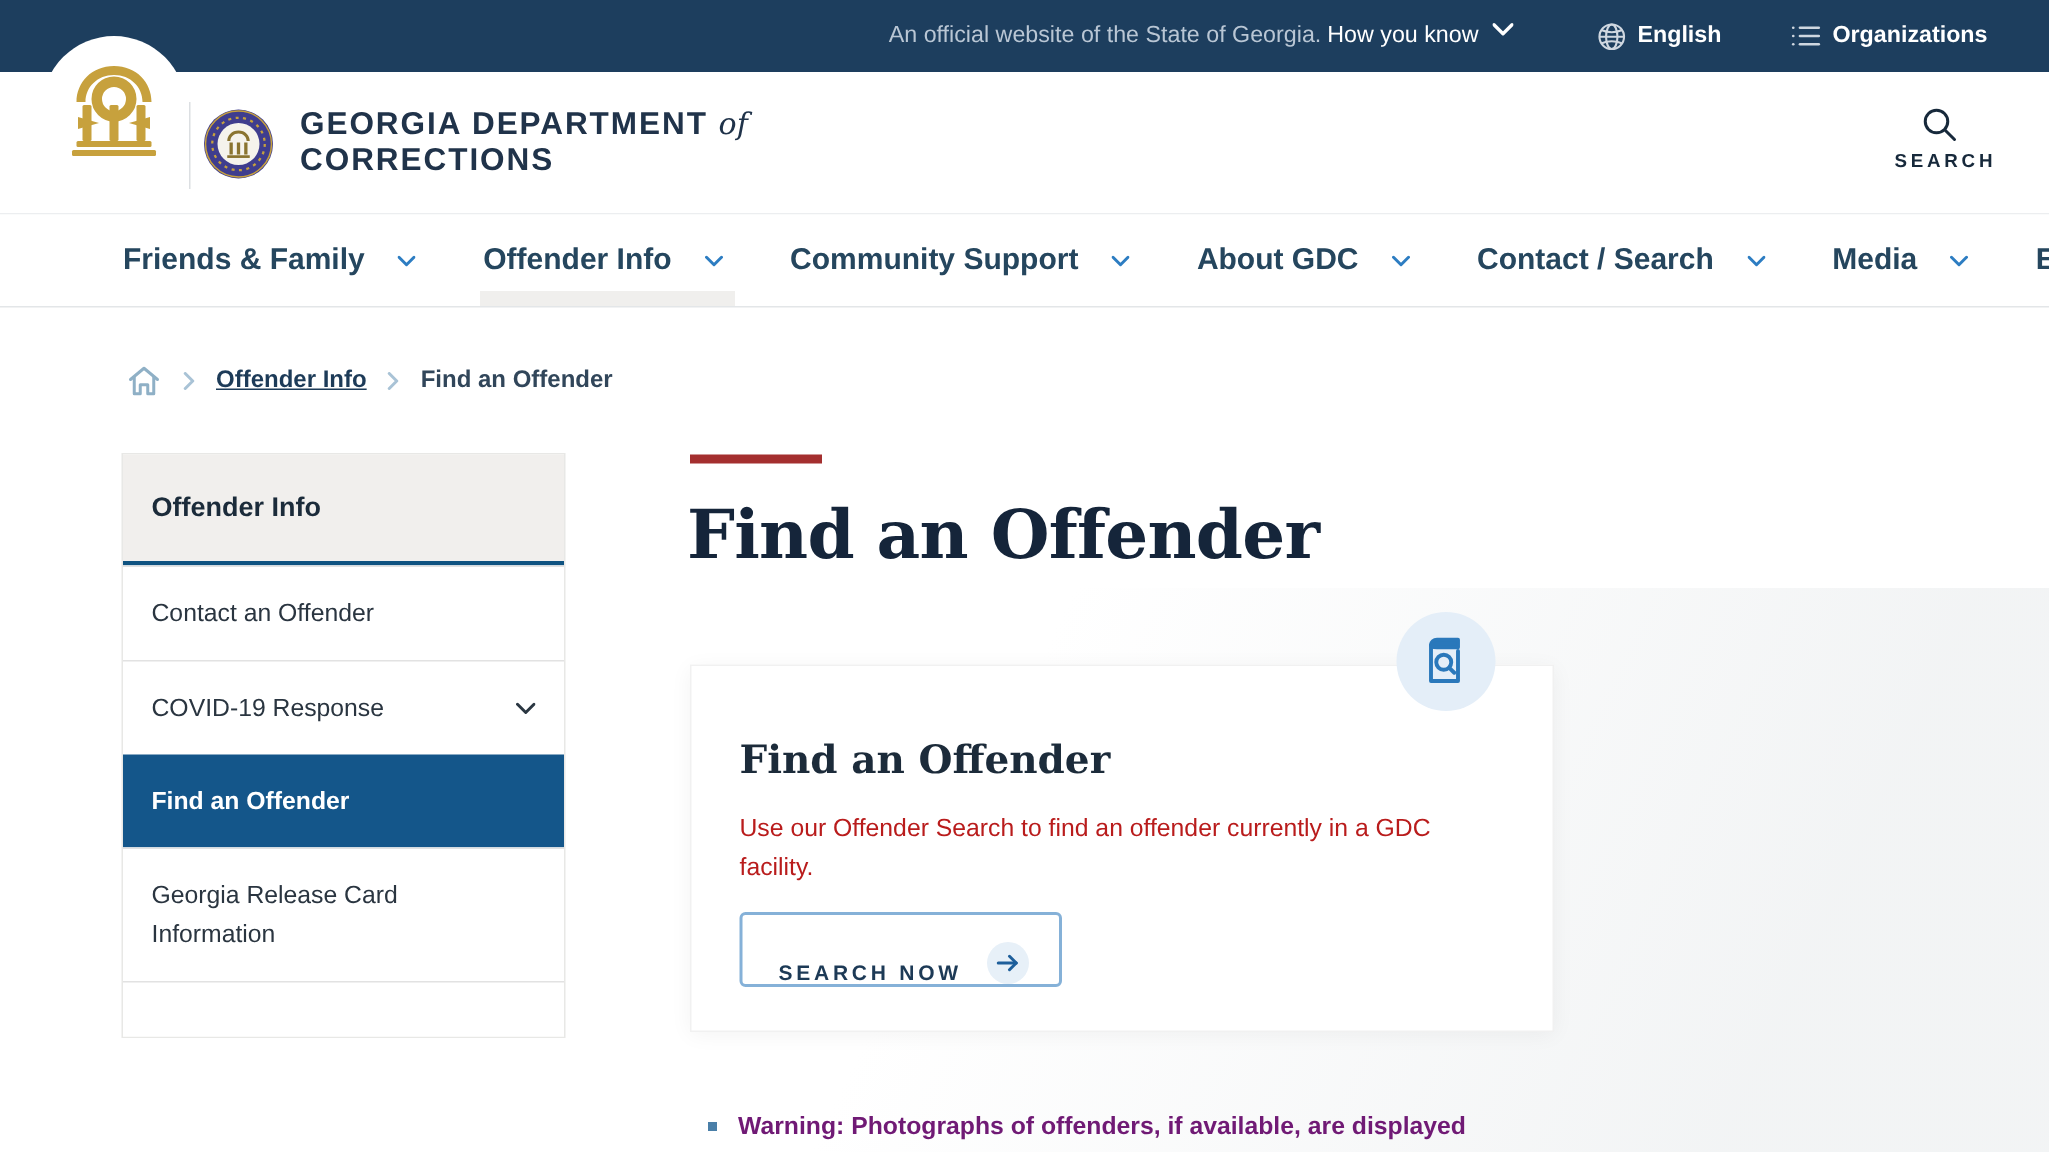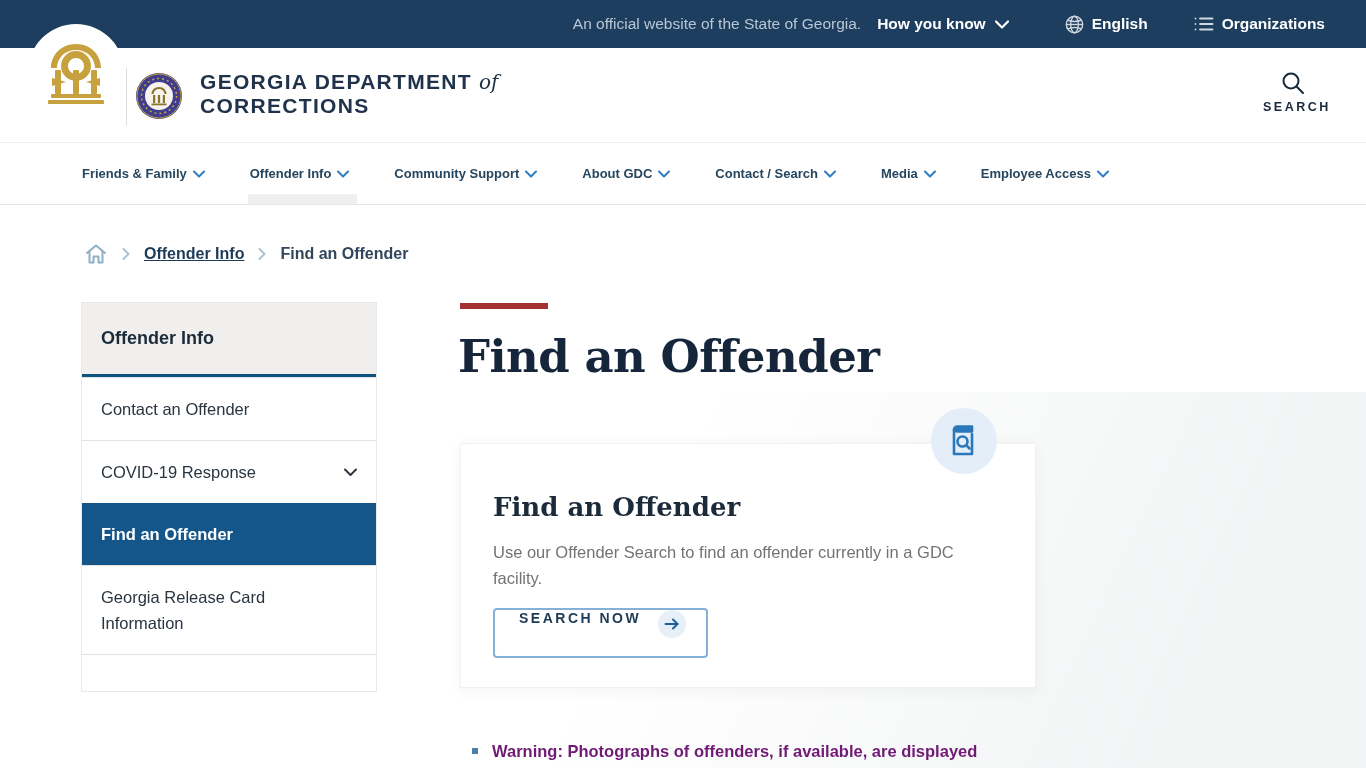--- a/index.html
+++ b/index.html
@@ -12,22 +12,22 @@
 
   
   .topbar {
     position:absolute; left:0; top:0; width:100%; height:48px;
     background:var(--c-topbar,#1d3e5e); z-index:1;
     display:flex; align-items:center; justify-content:flex-end;
     padding-right:41px; gap:0;
   }
   .topbar .official { color:#b9c6d4; font-size:15.5px; }
   .topbar .hyk {
-    display:flex; align-items:center; gap:9px; margin-left:16px;
-    color:#ffffff; font-weight:700; font-size:15.5px; cursor:pointer;
+    display:flex; align-items:flex-start; gap:9px; margin-left:4px;
+    color:#ffffff; font-weight:400; font-size:15.5px; cursor:pointer;
   }
   .topbar .group { display:flex; align-items:center; gap:8px; color:#ffffff;
     font-weight:700; font-size:15.5px; cursor:pointer; }
   .topbar .g-lang { margin-left:56px;justify-content:space-between; }
   .topbar .g-org { margin-left:46px; }
 
   
   .header {
     position:absolute; left:0; top:48px; width:100%; height:95px;
     background:#ffffff; border-bottom:1px solid #eceef0; z-index:2;padding-left:48px;
@@ -50,22 +50,22 @@
   }
   .hdr-search .lbl { margin-top:4px; font-size:12.5px; letter-spacing:2.5px; font-weight:600; color:#17293b; }
 
   
   .mainnav {
     position:absolute; left:0; top:143px; width:100%; height:62px;
     background:#ffffff; border-bottom:1px solid #e3e6e8; z-index:2;
     display:flex; align-items:center; padding-left:82px; gap:45px;
   }
   .nav-item {
-    position:relative; height:100%; display:flex; align-items:center; gap:6px;
-    font-size:13px; font-weight:600; color:#25465e; cursor:pointer; white-space:nowrap;
+    position:relative; height:100%; display:flex; align-items:center; gap:22px;
+    font-size:20px; font-weight:600; color:#25465e; cursor:pointer; white-space:nowrap;
   }
   .nav-item.active::after {
     content:""; position:absolute; left:-2px; right:-8px; bottom:0; height:10px;
     background:#f0efed;
   }
 
   
   .breadcrumb {
     position:absolute; left:84px; top:242px; display:flex; align-items:center; gap:14px;
     font-size:16px; z-index:2;
@@ -110,25 +110,25 @@
   .card-icon {
     position:absolute; left:931px; top:408px; width:66px; height:66px; z-index:3;
     border-radius:50%; background:#e4eef8; display:flex; align-items:center; justify-content:center;
   }
   .card-title {
     position:absolute; left:32px; top:48px;
     font-family:"DejaVu Serif", serif; font-weight:700; font-size:26px; color:#1c2b3a;
   }
   .card-desc {
     position:absolute; left:32px; top:95px; width:490px;
-    font-size:16.5px; line-height:26px; color:#737373;
+    font-size:16.5px; line-height:26px; color:#b91c1c;
   }
   .card-btn {
     position:absolute; left:32px; top:164px; height:50px; padding:0 20px 0 24px;
-    display:inline-flex; align-items:flex-start; gap:17px;
+    display:inline-flex; align-items:flex-end; gap:17px;
     background:#ffffff; border:2px solid #85b1d8; border-radius:4px; cursor:pointer;
   }
   .card-btn .bl { font-size:14px; font-weight:600; letter-spacing:2.5px; color:#1d3a56; }
   .btn-arrow-circle {
     width:28px; height:28px; border-radius:50%; background:#e7f0f8;
     display:flex; align-items:center; justify-content:center;
   }
   .warning-row {
     position:absolute; left:472px; top:741px; display:flex; align-items:flex-start; gap:14px; z-index:2;
   }

